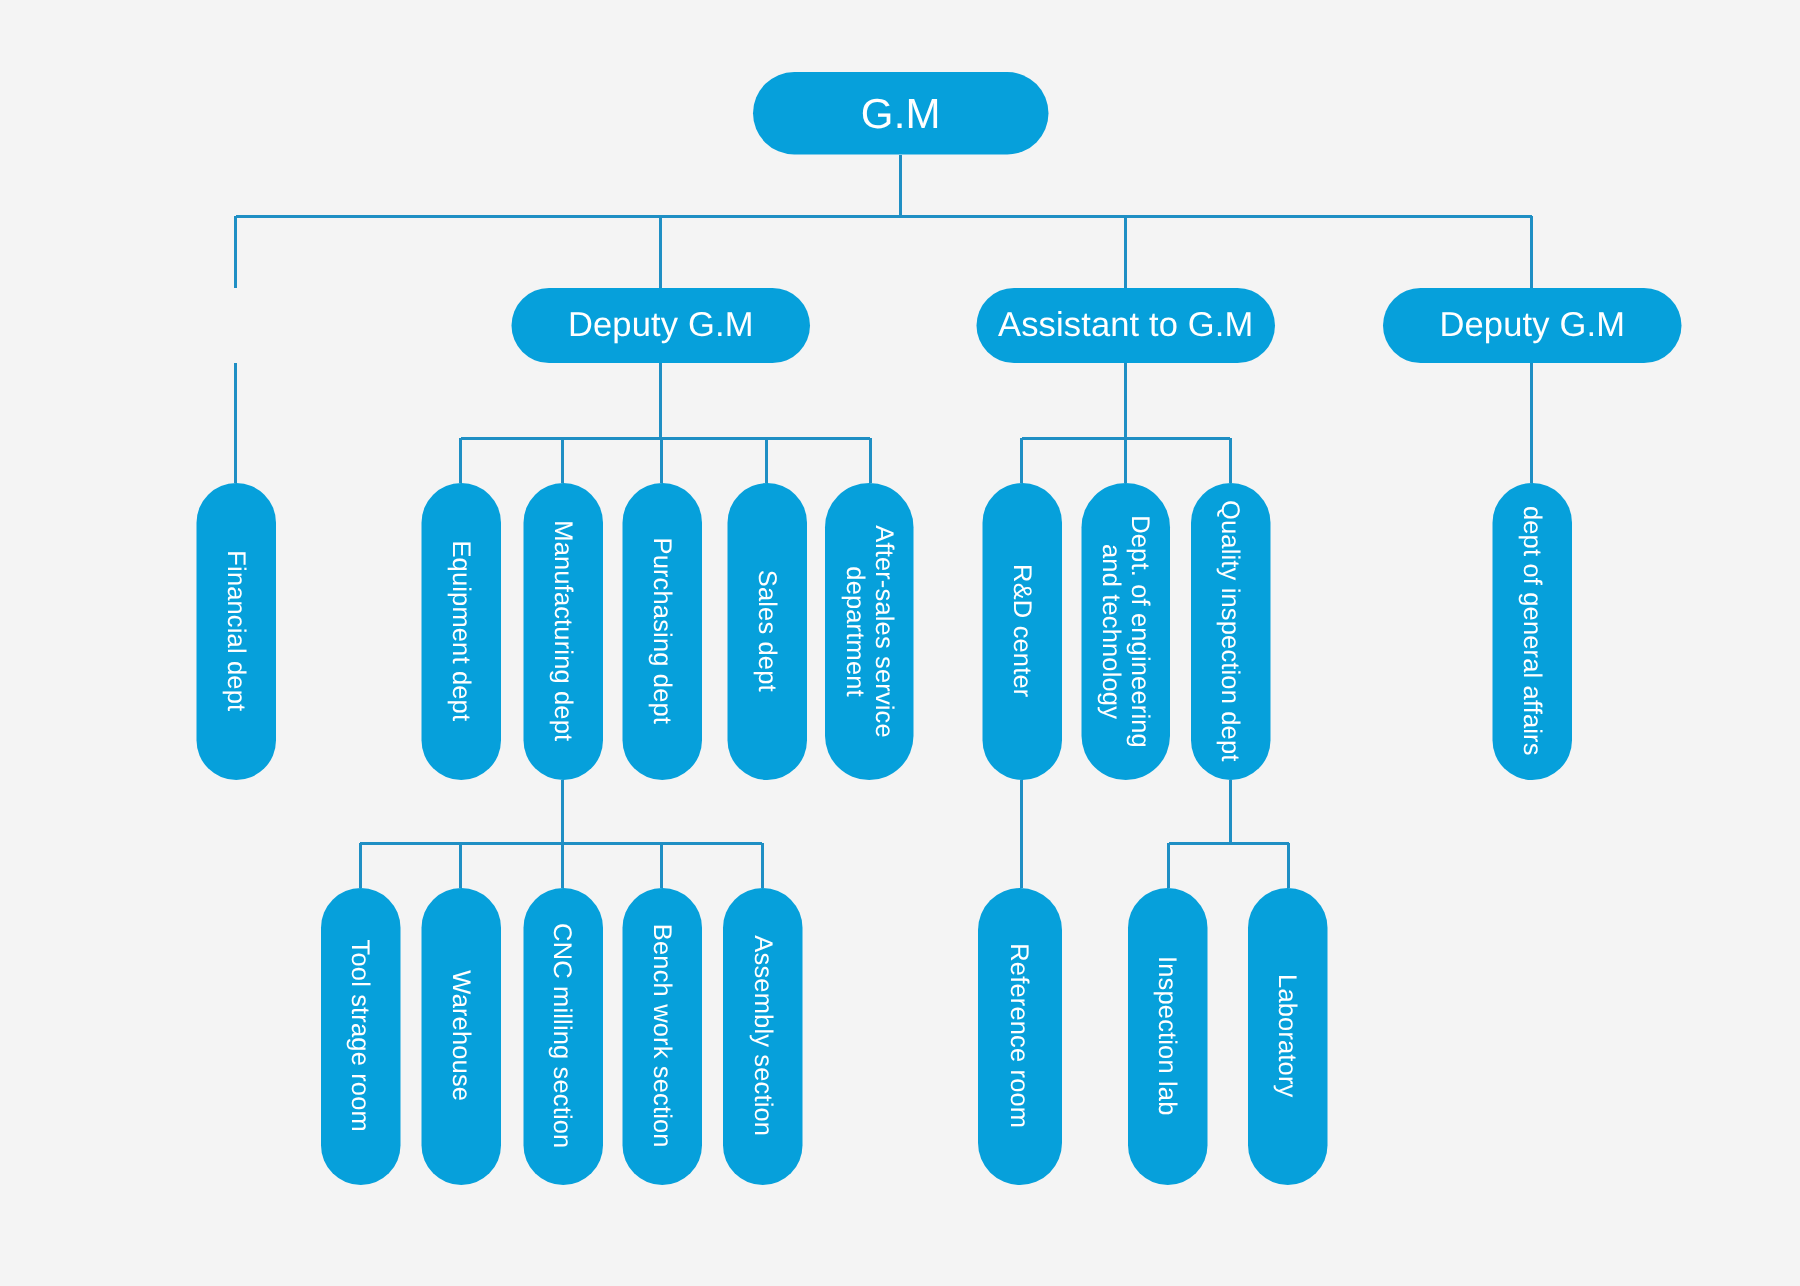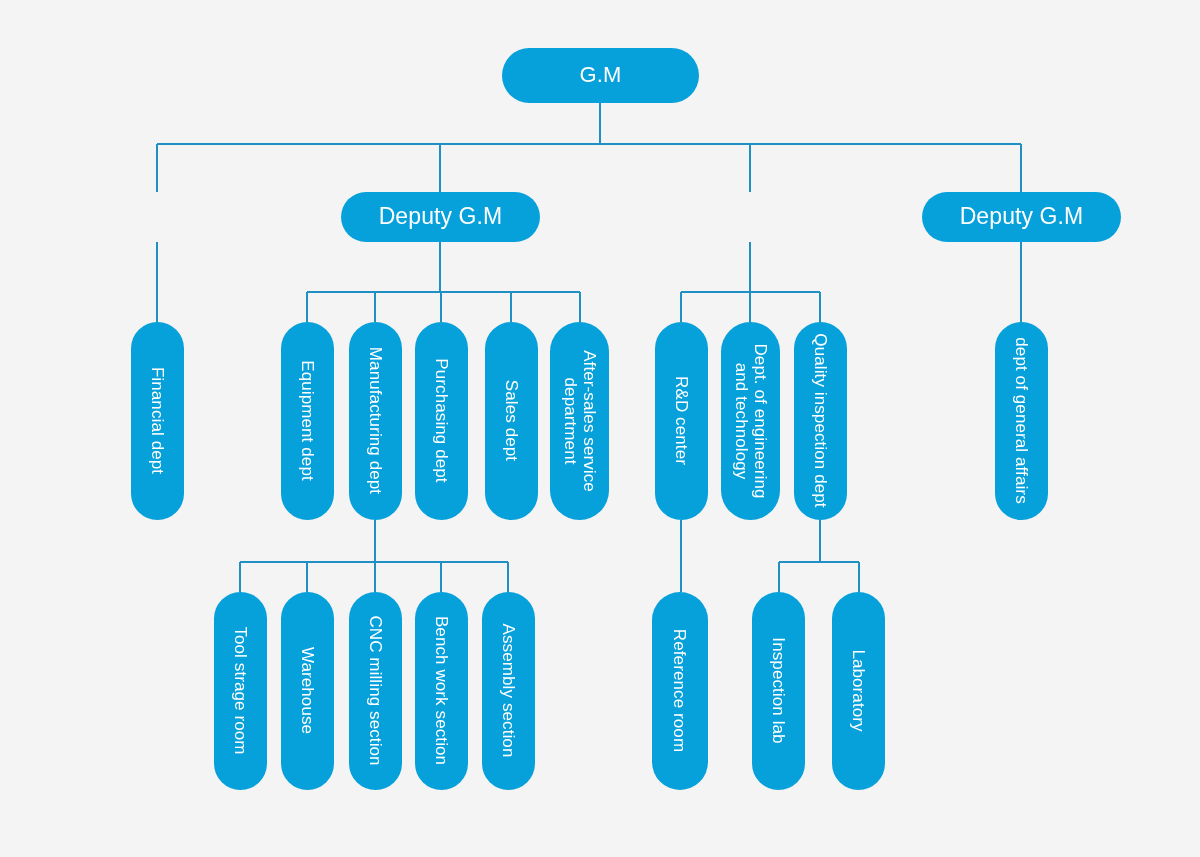--- a/index.html
+++ b/index.html
@@ -43,21 +43,21 @@
     line-height: 1.12;
     white-space: pre-line;
     letter-spacing: 0.1px;
   }
   
   .node.h .node-label {
     font-size: 23px;
     padding: 0 10px;
   }
   .node.h.gm .node-label {
-    font-size: 22px;
+    font-size: 28px;
   }
   
   .node.v {
     flex-direction: column;
   }
   .node.v .node-label {
     font-size: 17px;
     transform: rotate(90deg);
     transform-origin: center center;
     white-space: pre;
@@ -116,20 +116,23 @@
 
   <div class="node h gm" style="left:502px; top:48px; width:197px; height:55px;">
     <span class="node-label">G.M</span>
   </div>
 
 
   <div class="node h" style="left:341px; top:192px; width:199px; height:50px;">
     <span class="node-label">Deputy G.M</span>
   </div>
 
+  <div class="node h" style="left:651px; top:192px; width:199px; height:50px;">
+    <span class="node-label">Assistant to G.M</span>
+  </div>
 
   <div class="node h" style="left:922px; top:192px; width:199px; height:50px;">
     <span class="node-label">Deputy G.M</span>
   </div>
 
   <div class="node v" style="left:131px; top:322px; width:53px; height:198px;">
     <span class="node-label">Financial dept</span>
   </div>
 
   <div class="node v" style="left:281px; top:322px; width:53px; height:198px;">

